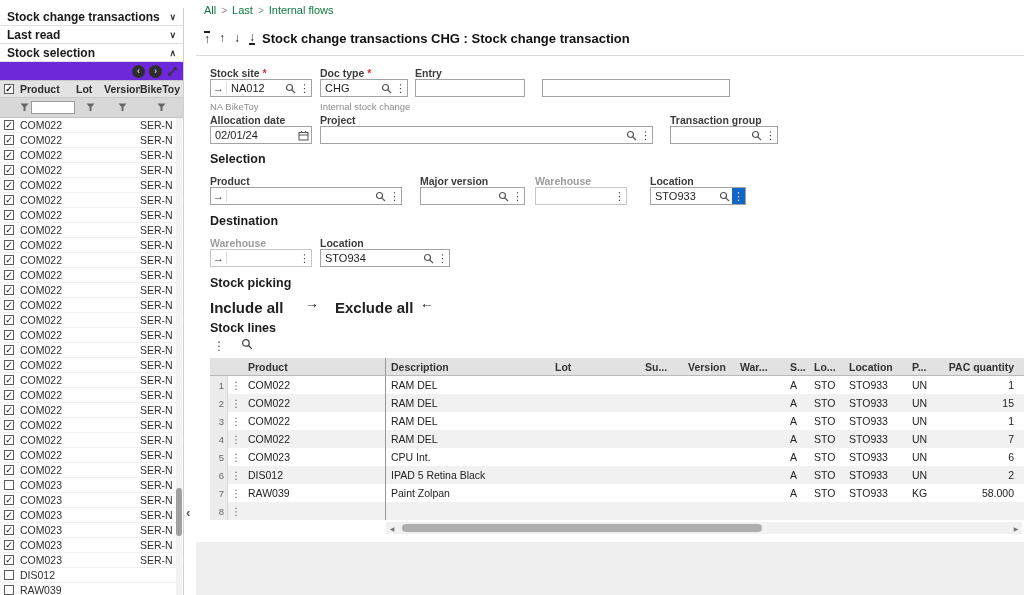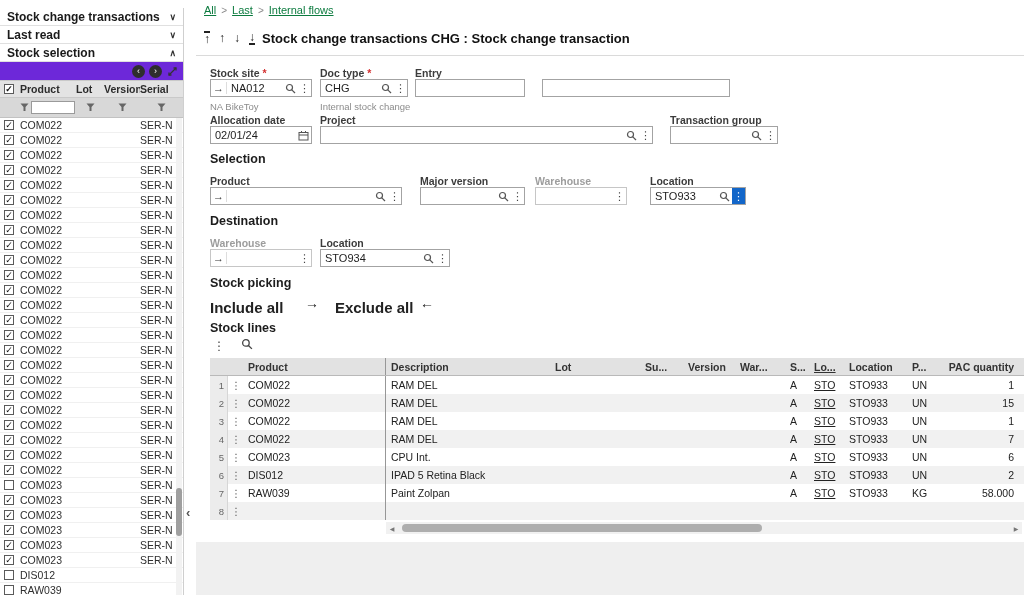--- a/index.html
+++ b/index.html
@@ -40,21 +40,21 @@
   .s-scroll { position:absolute; right:1px; top:110px; width:6px; bottom:0; background:#f2f2f2; }
   .s-thumb { position:absolute; left:0; width:6px; top:370px; height:48px; background:#9f9f9f; border-radius:3px; }
 
   
   #splitter { position:absolute; left:185px; top:0; width:11px; height:595px; background:#fff; }
   #splitter .grip { position:absolute; left:1px; top:505px; font-size:13px; font-weight:bold; color:#555; cursor:pointer; }
 
   
   #main { position:absolute; left:196px; top:0; right:0; height:595px; background:#fff; }
   #breadcrumb { position:absolute; left:8px; top:4px; font-size:11px; display:flex; align-items:center; }
-  #breadcrumb a { color:#0c7b3f; text-decoration:underline; cursor:pointer; }
+  #breadcrumb a { color:#0c7b3f; cursor:pointer; }
   #breadcrumb .sep { color:#8a8a8a; padding:0 5px; font-size:10px; }
 
   #recnav { position:absolute; left:8px; top:31px; display:flex; align-items:center; gap:9px; }
   .rn { font-size:12px; font-weight:bold; color:#222; cursor:pointer; line-height:12px; display:inline-block; }
   .rn.first { border-top:2px solid #222; padding-top:0px; }
   .rn.last  { border-bottom:2px solid #222; padding-bottom:0px; }
 
   #page-title { position:absolute; left:66px; top:31px; font-size:13px; font-weight:bold; color:#111; }
   .hr-title { position:absolute; left:0; right:0; top:55px; height:1px; background:#dadada; }
 
@@ -92,21 +92,21 @@
   .g-row .w-num { background:#ececec; border-right:1px solid #d6d6d6; }
   .w-handle { width:16px; flex:none; text-align:center; color:#555; font-size:10px; cursor:pointer; }
   .w-prod { width:142px; flex:none; padding:0 4px; border-right:1px solid #979797; height:100%;
             display:flex; align-items:center; overflow:hidden; }
   .w-desc { width:165px; flex:none; padding:0 5px; overflow:hidden; white-space:nowrap; }
   .w-lot { width:90px; flex:none; padding:0 4px; }
   .w-su { width:43px; flex:none; padding:0 4px; overflow:hidden; }
   .w-ver { width:52px; flex:none; padding:0 4px; overflow:hidden; }
   .w-war { width:50px; flex:none; padding:0 4px; overflow:hidden; }
   .w-s { width:26px; flex:none; padding:0 4px; }
-  .w-lo { width:33px; flex:none; padding:0 2px; overflow:hidden;text-decoration:underline; }
+  .w-lo { width:33px; flex:none; padding:0 2px; overflow:hidden; }
   .w-loc { width:63px; flex:none; padding:0 4px; }
   .w-p { width:34px; flex:none; padding:0 4px; }
   .w-qty { flex:1; text-align:right; padding-right:10px; }
 
   #g-scroll { position:absolute; left:190px; right:2px; top:522px; height:12px; background:#f1f1f1; }
   #g-scroll .sarrow { position:absolute; top:0; width:12px; height:12px; display:flex; align-items:center;
                       justify-content:center; font-size:6px; color:#777; cursor:pointer; }
   #g-scroll .sarrow.left { left:0; } #g-scroll .sarrow.right { right:0; }
   #g-scroll .thumb { position:absolute; left:16px; width:360px; top:2px; height:8px; background:#aeaeae;
                      border-radius:4px; cursor:grab; }
@@ -147,21 +147,21 @@
     </span>
   </div>
 
   <div class="s-thead">
     <span class="col-cb">
         <span class="cb on"></span>
       </span>
     <span class="col-prod">Product</span>
     <span class="col-lot">Lot</span>
     <span class="col-ver">Version</span>
-    <span class="col-ser">Serial</span>
+    <span class="col-ser">BikeToy</span>
   </div>
 
   <div class="s-filter">
     <span class="col-cb"></span>
     <span class="col-prod" style="display:flex;align-items:center;gap:2px;">
       <span class="funnel">
         <svg width="9" height="9" viewBox="0 0 9 9">
             <path d="M0.5 0.5 H8.5 L5.5 4 V8 L3.5 8 V4 Z" fill="#666"></path>
           </svg>
       </span>

